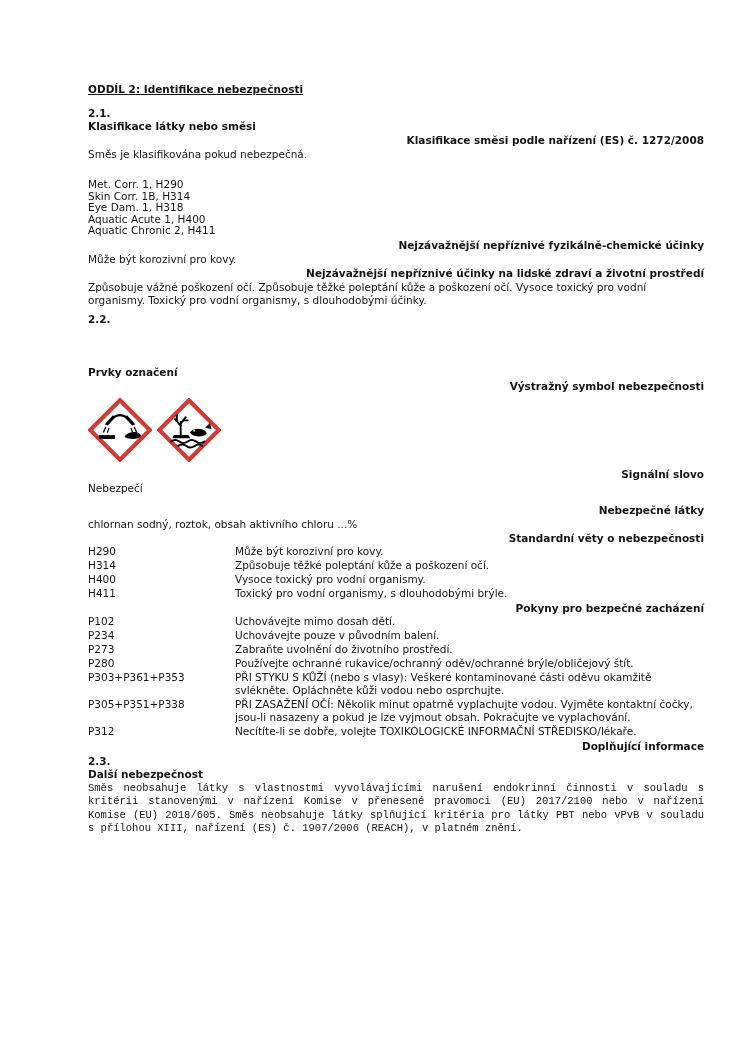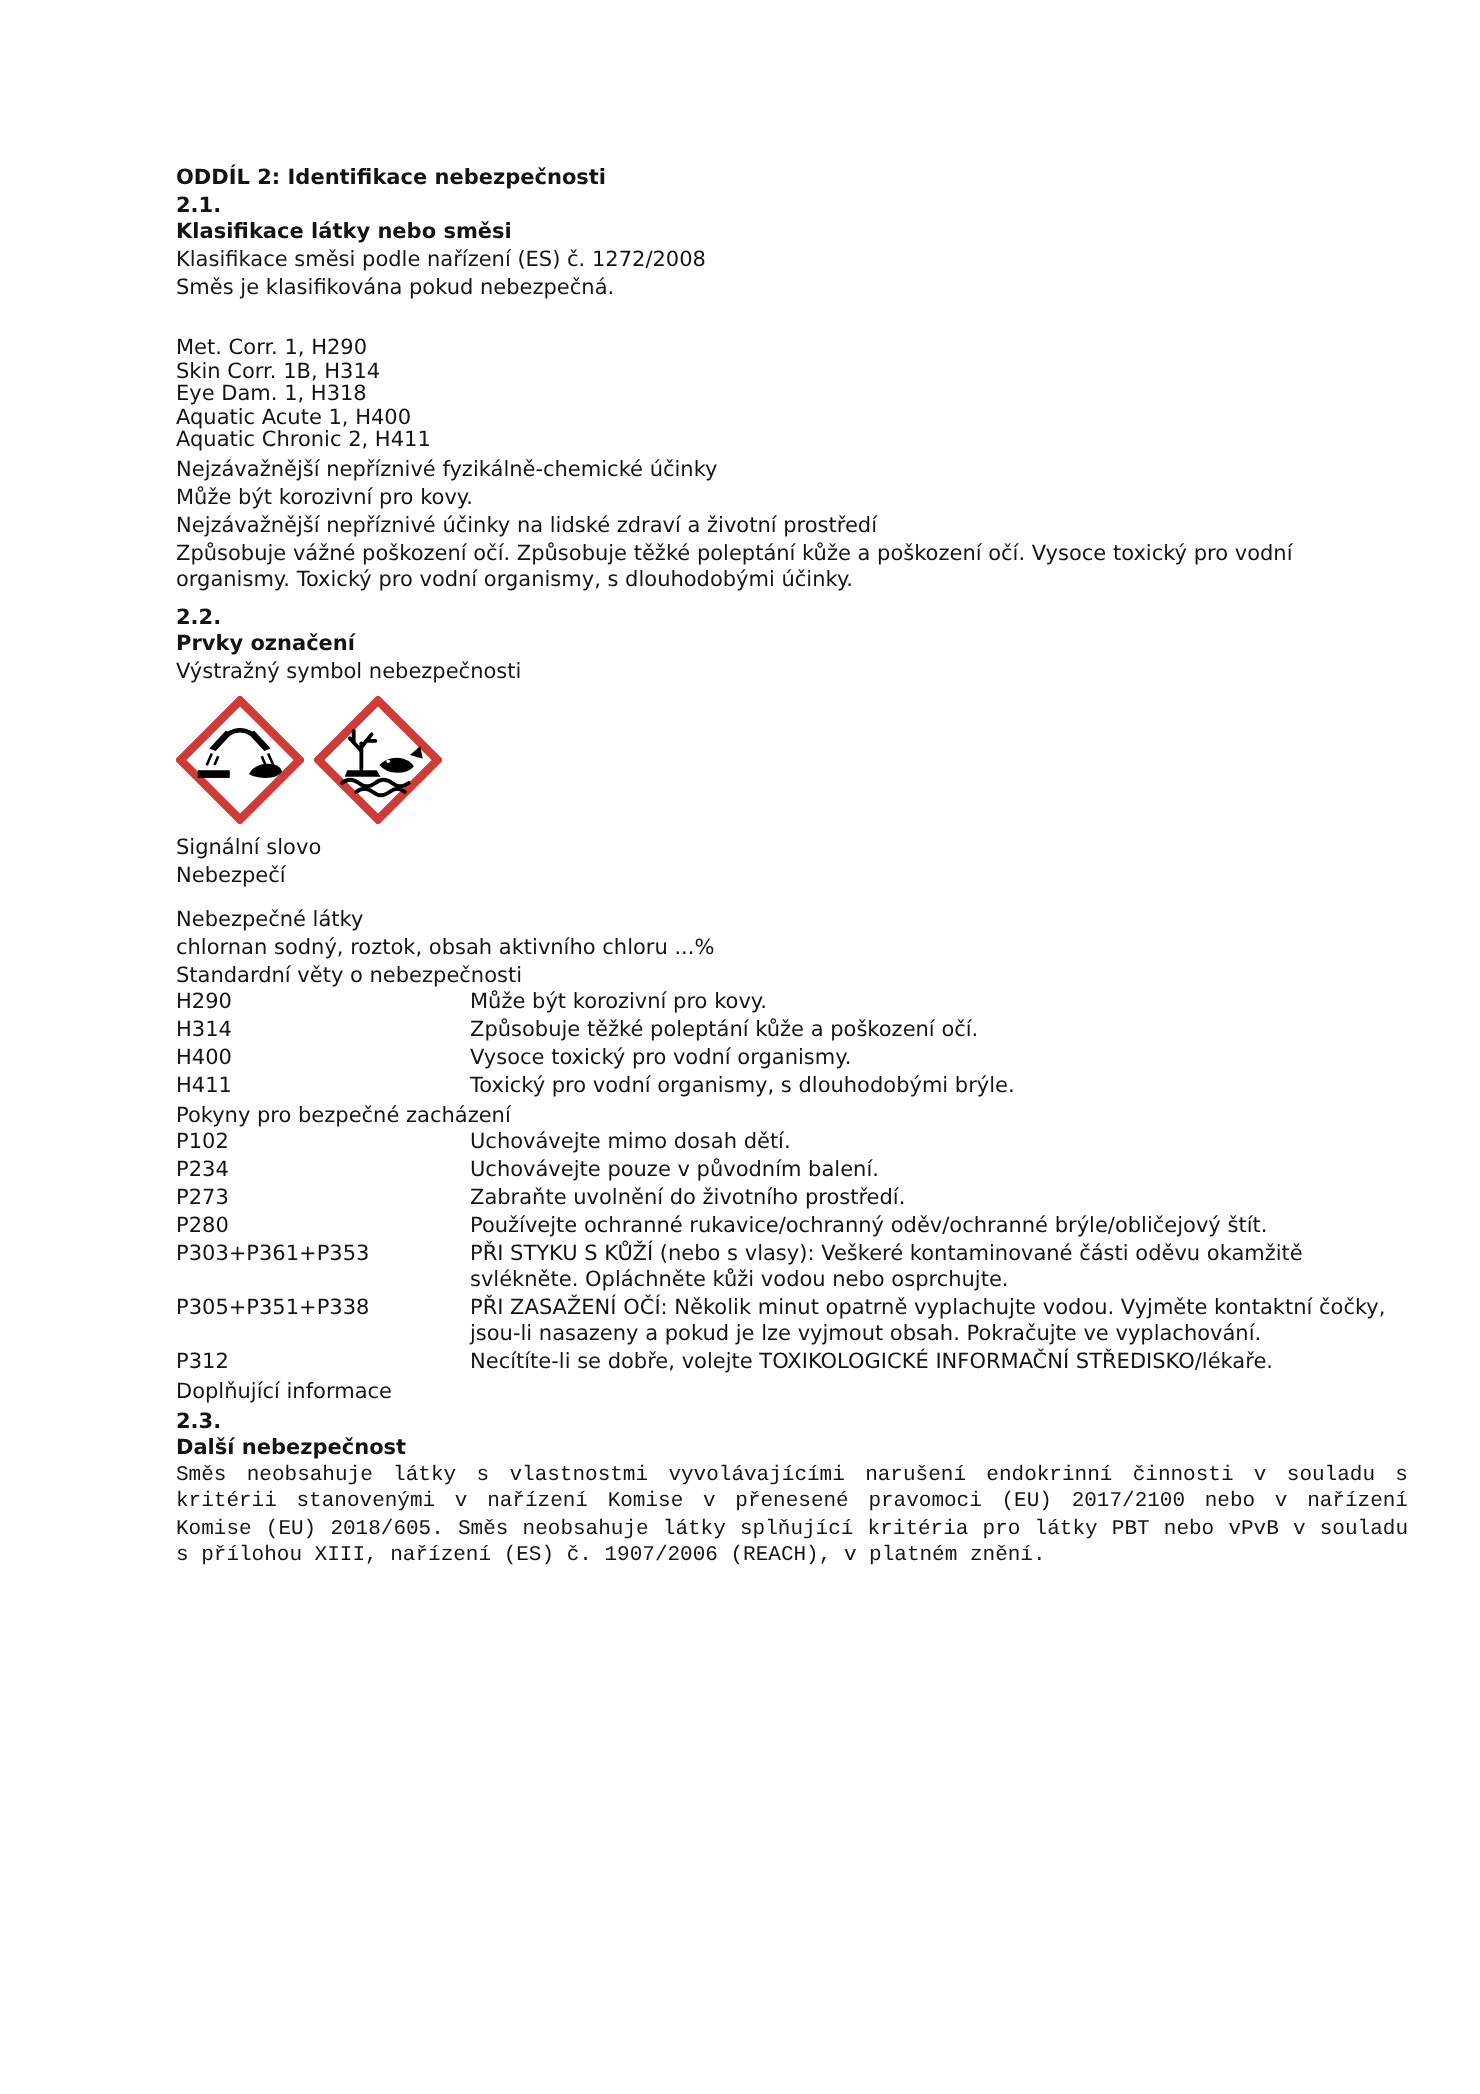--- a/index.html
+++ b/index.html
@@ -11,26 +11,26 @@
     line-height: 13px;
     color: #141414;
     overflow: hidden;
     position: relative;
   }
   .doc {
     position: absolute;
     left: 88px; top: 83px;
     width: 616px;
   }
-  .doc-heading { font-weight: bold; margin-bottom: 1px; }
+  .doc-heading { font-weight: bold; margin-bottom: 11px; text-decoration: underline; }
   .sec { display: flex; align-items: flex-start; flex-direction: column; }
   .sec-num { flex: none; width: 25px; font-weight: bold; }
   .sec-body { flex: 1; min-width: 0; }
   .sec-title { font-weight: bold; }
-  .sub-heading { font-weight: normal; margin-top: 1px; }
+  .sub-heading { font-weight: bold; margin-top: 1px; text-align: right; }
   .plain { margin: 1px 0; }
   .spacer16 { height: 16px; }
   .class-list div { line-height: 11.5px; }
   .class-list { margin: 1px 0 2px 0; }
   .two-col { display: grid; grid-template-columns: 147px 1fr; }
   .two-col > .code { padding: 0.5px 0; }
   .two-col > .desc { padding: 0.5px 0; }
   .picto-row { display: flex; gap: 5px; margin: 5px 0 4px 0; }
   .picto { width: 64px; height: 64px; }
   .signal-block { margin-top: 6px; }
@@ -59,21 +59,21 @@
         <div>Aquatic Acute 1, H400</div>
         <div>Aquatic Chronic 2, H411</div>
       </div>
       <div class="sub-heading">Nejzávažnější nepříznivé fyzikálně-chemické účinky</div>
       <div class="plain">Může být korozivní pro kovy.</div>
       <div class="sub-heading">Nejzávažnější nepříznivé účinky na lidské zdraví a životní prostředí</div>
       <div class="plain">Způsobuje vážné poškození očí. Způsobuje těžké poleptání kůže a poškození očí. Vysoce toxický pro vodní organismy. Toxický pro vodní organismy, s dlouhodobými účinky.</div>
     </div>
   </div>
 
-  <div class="sec" style="margin-top:5px;">
+  <div class="sec" style="margin-top:5px;gap:40px;">
     <div class="sec-num">2.2.</div>
     <div class="sec-body">
       <div class="sec-title">Prvky označení</div>
       <div class="sub-heading">Výstražný symbol nebezpečnosti</div>
 
       <div class="picto-row">
 
         <svg class="picto" viewBox="0 0 100 100">
           <polygon points="50,3.5 96.5,50 50,96.5 3.5,50" fill="#ffffff" stroke="#d03b38" stroke-width="6.5"></polygon>
           <g fill="#000000" stroke="none">

